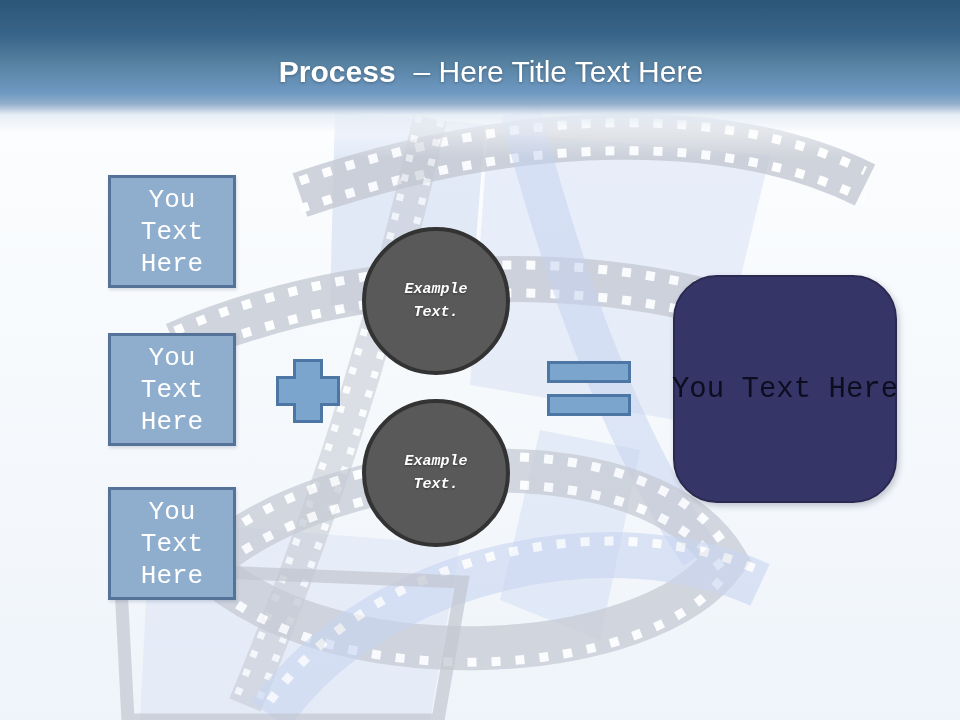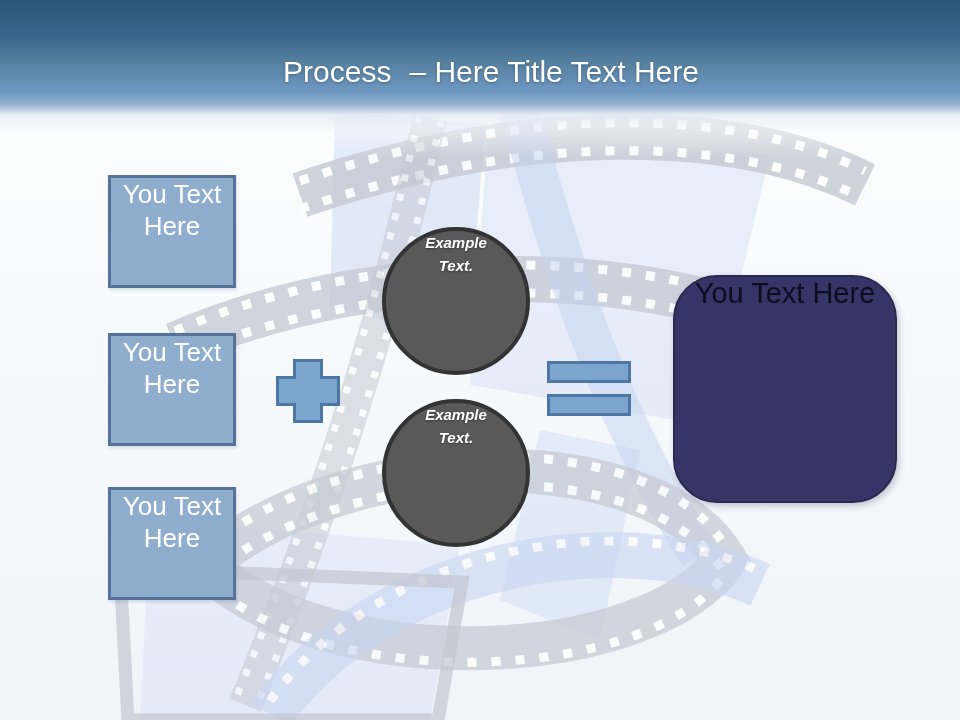--- a/index.html
+++ b/index.html
@@ -18,44 +18,44 @@
     position:absolute;left:0;top:103px;width:960px;height:30px;z-index:2;
     background:linear-gradient(180deg,#8CA9C8 0%,rgba(214,226,239,.55) 40%,rgba(248,250,253,0) 100%);
   }
   .title{
     position:absolute;left:0;right:0;top:54px;z-index:3;text-align:center;
     transform:translateX(11px);
     color:#FFFFFF;font-size:30px;line-height:36px;
     text-shadow:0 1px 3px rgba(0,0,0,.28);
     white-space:nowrap;
   }
-  .title .t-bold{font-weight:normal;margin-right:18px;}
+  .title .t-bold{font-weight:bold;margin-right:18px;}
   .title .t-rest{font-weight:normal;}
 
   
   .bg-art{position:absolute;left:0;top:0;z-index:0;pointer-events:none;}
   .top-white-fade{
     position:absolute;left:0;top:103px;width:960px;height:55px;z-index:1;
     background:linear-gradient(180deg,rgba(255,255,255,.9) 0%,rgba(255,255,255,0) 100%);
     pointer-events:none;
   }
 
   
-  .shape{position:absolute;z-index:5;box-sizing:border-box;display:flex;justify-content:center;text-align:center;}
+  .shape{position:absolute;z-index:5;box-sizing:border-box;display:flex;align-items:center;justify-content:center;text-align:center;font-family:Liberation Mono, monospace;}
 
   .input-box{
     width:128px;height:113px;left:108px;
     background:#8FAECE;border:3px solid #557398;
     color:#FFFFFF;font-size:26px;line-height:32px;
     box-shadow:1px 2px 3px rgba(60,80,110,.18);
   }
   .input-box .lbl{width:110px;}
 
   .circle{
-    width:148px;height:148px;left:382px;border-radius:50%;
+    width:148px;height:148px;left:362px;border-radius:50%;
     background:#595959;border:4px solid #333333;
     color:#FFFFFF;font-size:15px;line-height:23px;font-weight:bold;font-style:italic;
   }
   .circle .lbl{width:84px;text-shadow:0 1px 2px rgba(0,0,0,.4);}
 
   .plus-wrap{left:276px;top:359px;width:64px;height:64px;}
   .equals-wrap{left:547px;top:361px;width:84px;height:55px;flex-direction:column;justify-content:space-between;}
   .eq-bar{
     box-sizing:border-box;width:84px;height:22px;
     background:#7CA5CE;border:3px solid #4C76A4;

